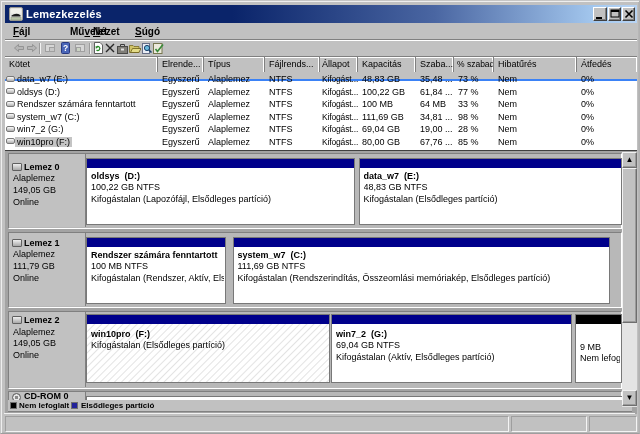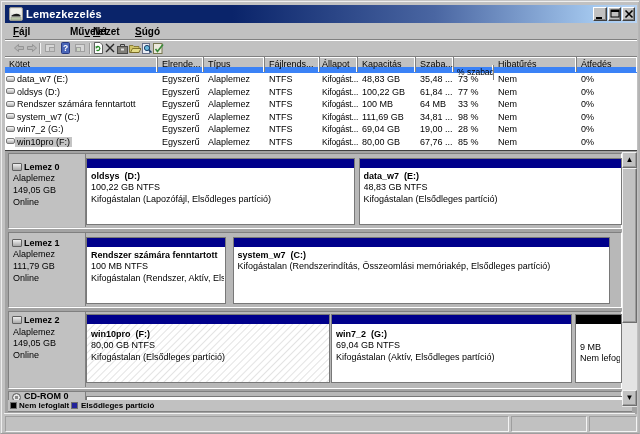--- a/index.html
+++ b/index.html
@@ -39,22 +39,22 @@
   background:#c1c1c1;
   border-top:1px solid #808080; box-shadow: inset 0 1px 0 #fff;
 }
 #toolbar svg { position:absolute; top:2px; }
 .tbsep { position:absolute; top:3px; width:2px; height:11px; border-left:1px solid #9a9a9a; border-right:1px solid #f2f2f2; }
 #list {
   position:absolute; left:4px; top:55px; width:632px; height:95px;
   background:#fff; border-top:1px solid #808080; border-bottom:1px solid #404040;
 }
 #lhead {
-  position:absolute; left:0; top:0; width:632px; height:16px;
-  background:#c1c1c1; border-bottom:6px solid #3b82f6;
+  position:absolute; left:0; top:0; width:632px; height:24px;
+  background:#c1c1c1; border-bottom:2px solid #3b82f6;
   box-shadow: inset 0 1px 0 #fff;
 }
 .hcell {
   position:absolute; top:0; height:15px; line-height:15px; padding-left:4px;
   border-right:1px solid #808080; box-shadow: inset -1px 0 0 #fff;
   white-space:nowrap; overflow:hidden;
   font-size:9px;
 }
 .row { position:absolute; left:0; width:632px; height:12px; }
 .cell {
@@ -199,21 +199,21 @@
   </div>
   <div id="list">
     <div id="lhead">
       <div class="hcell c0" style="padding-left:4px;">Kötet</div>
       <div class="hcell c1">Elrende...</div>
       <div class="hcell c2">Típus</div>
       <div class="hcell c3">Fájlrends...</div>
       <div class="hcell c4">Állapot</div>
       <div class="hcell c5">Kapacitás</div>
       <div class="hcell c6">Szaba...</div>
-      <div class="hcell c7" style="padding-left:3px; font-size:8.5px;margin-top:8px;">% szabad</div>
+      <div class="hcell c7" style="padding-left:3px; font-size:8.5px;">% szabad</div>
       <div class="hcell c8">Hibatűrés</div>
       <div class="hcell c9" style="border-right:none;">Átfedés</div>
     </div>
     <div class="row" style="top:16px;">
       <div class="rowicon"></div>
       <div class="cell c0">data_w7 (E:)</div>
         <div class="cell c1">Egyszerű</div>
         <div class="cell c2">Alaplemez</div>
         <div class="cell c3">NTFS</div>
         <div class="cell c4">Kifogást...</div>
@@ -328,20 +328,21 @@
         <div class="ptext">
           <b>Rendszer számára fenntartott</b>
           <div>100 MB NTFS</div>
           <div>Kifogástalan (Rendszer, Aktív, Elsődl</div>
         </div>
       </div>
       <div class="pbox" style="left:223.5px; width:377px;">
         <div class="pbar"></div>
         <div class="ptext">
           <b>system_w7&nbsp; (C:)</b>
+          <div>111,69 GB NTFS</div>
           <div>Kifogástalan (Rendszerindítás, Összeomlási memóriakép, Elsődleges partíció)</div>
         </div>
       </div>
     </div>
     <div class="band" style="top:160px; height:78px;">
       <div class="dlabel" style="padding-top:3px;">
         <span class="dicon" style="top:4px;"></span>
         <b style="margin-left:11px;">Lemez 2</b>
         <div>Alaplemez</div>
         <div>149,05 GB</div>
@@ -353,21 +354,20 @@
           <defs>
             <pattern id="hatch" width="5" height="5" patternTransform="rotate(45)" patternUnits="userSpaceOnUse">
               <rect width="5" height="5" fill="#fff"></rect>
               <line x1="0" y1="0" x2="0" y2="5" stroke="#d0d0d0" stroke-width="1.2"></line>
             </pattern>
           </defs>
           <rect width="100%" height="100%" fill="url(#hatch)"></rect>
         </svg>
         <div class="ptext" style="top:14px;">
           <b>win10pro&nbsp; (F:)</b>
-          <div>80,00 GB NTFS</div>
           <div>Kifogástalan (Elsődleges partíció)</div>
         </div>
       </div>
       <div class="pbox" style="left:322px; width:241px; top:1.5px; height:69px;">
         <div class="pbar"></div>
         <div class="ptext" style="top:14px;">
           <b>win7_2&nbsp; (G:)</b>
           <div>69,04 GB NTFS</div>
           <div>Kifogástalan (Aktív, Elsődleges partíció)</div>
         </div>

